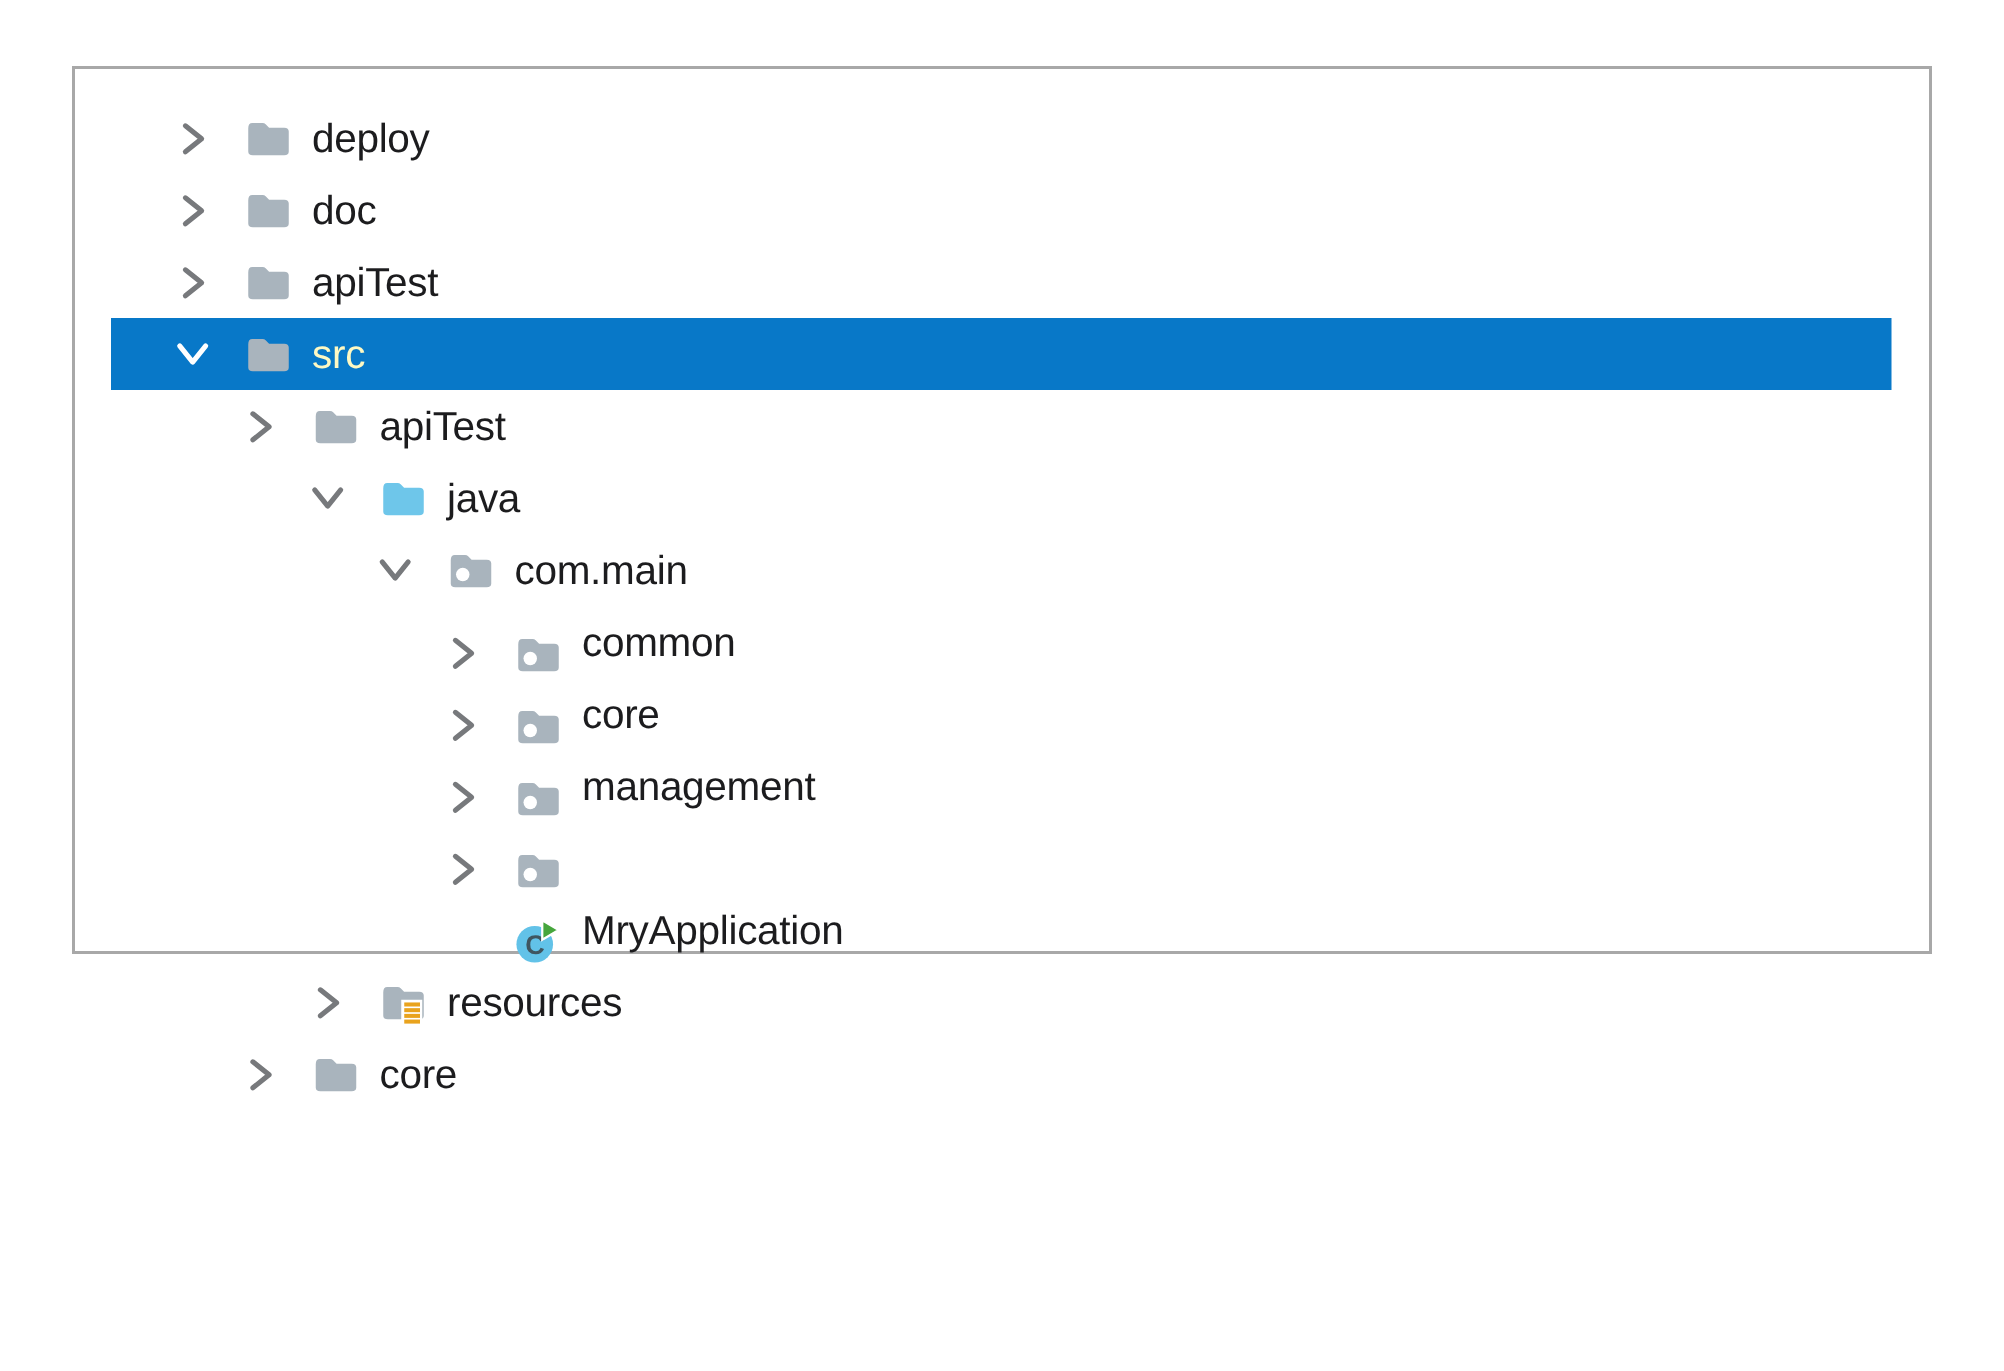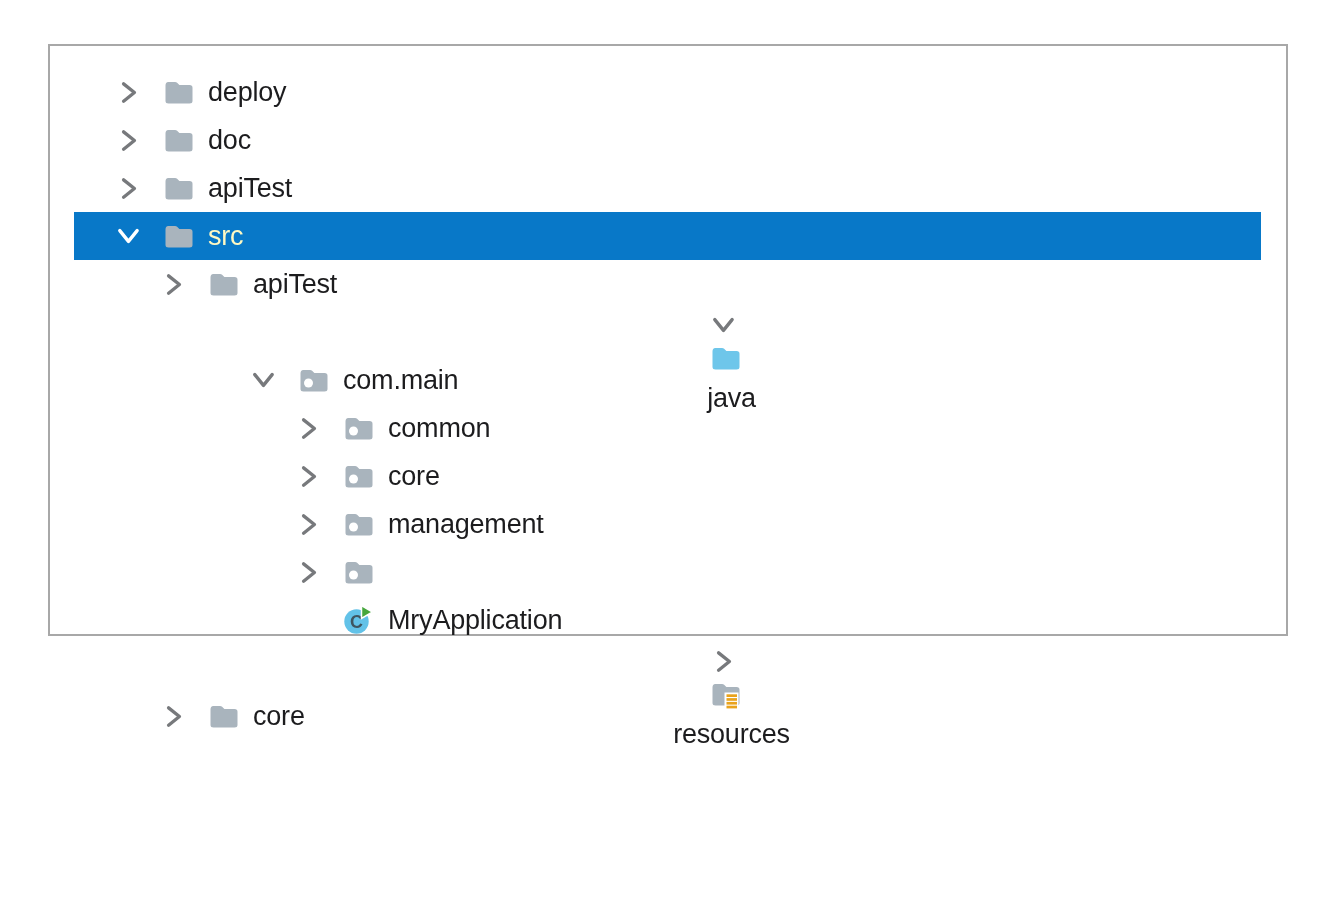--- a/index.html
+++ b/index.html
@@ -36,23 +36,23 @@
     white-space: nowrap;
     letter-spacing: -0.2px;
   }
   .row.selected {
     background: #0878c8;
     color: #fef9c3;
   }
   
   .lvl0 { padding-left: 38px; }
   .lvl1 { padding-left: 83px; }
-  .lvl2 { padding-left: 128px; flex-direction: column; }
+  .lvl2 { padding-left: 128px; }
   .lvl3 { padding-left: 173px; }
-  .lvl4 { padding-left: 218px; }
+  .lvl4 { padding-left: 218px; align-items: flex-end; }
 
   .chev {
     width: 34px;
     height: 34px;
     flex: 0 0 34px;
     margin-right: 16px;
     display: flex;
     align-items: center;
     justify-content: center;
   }

